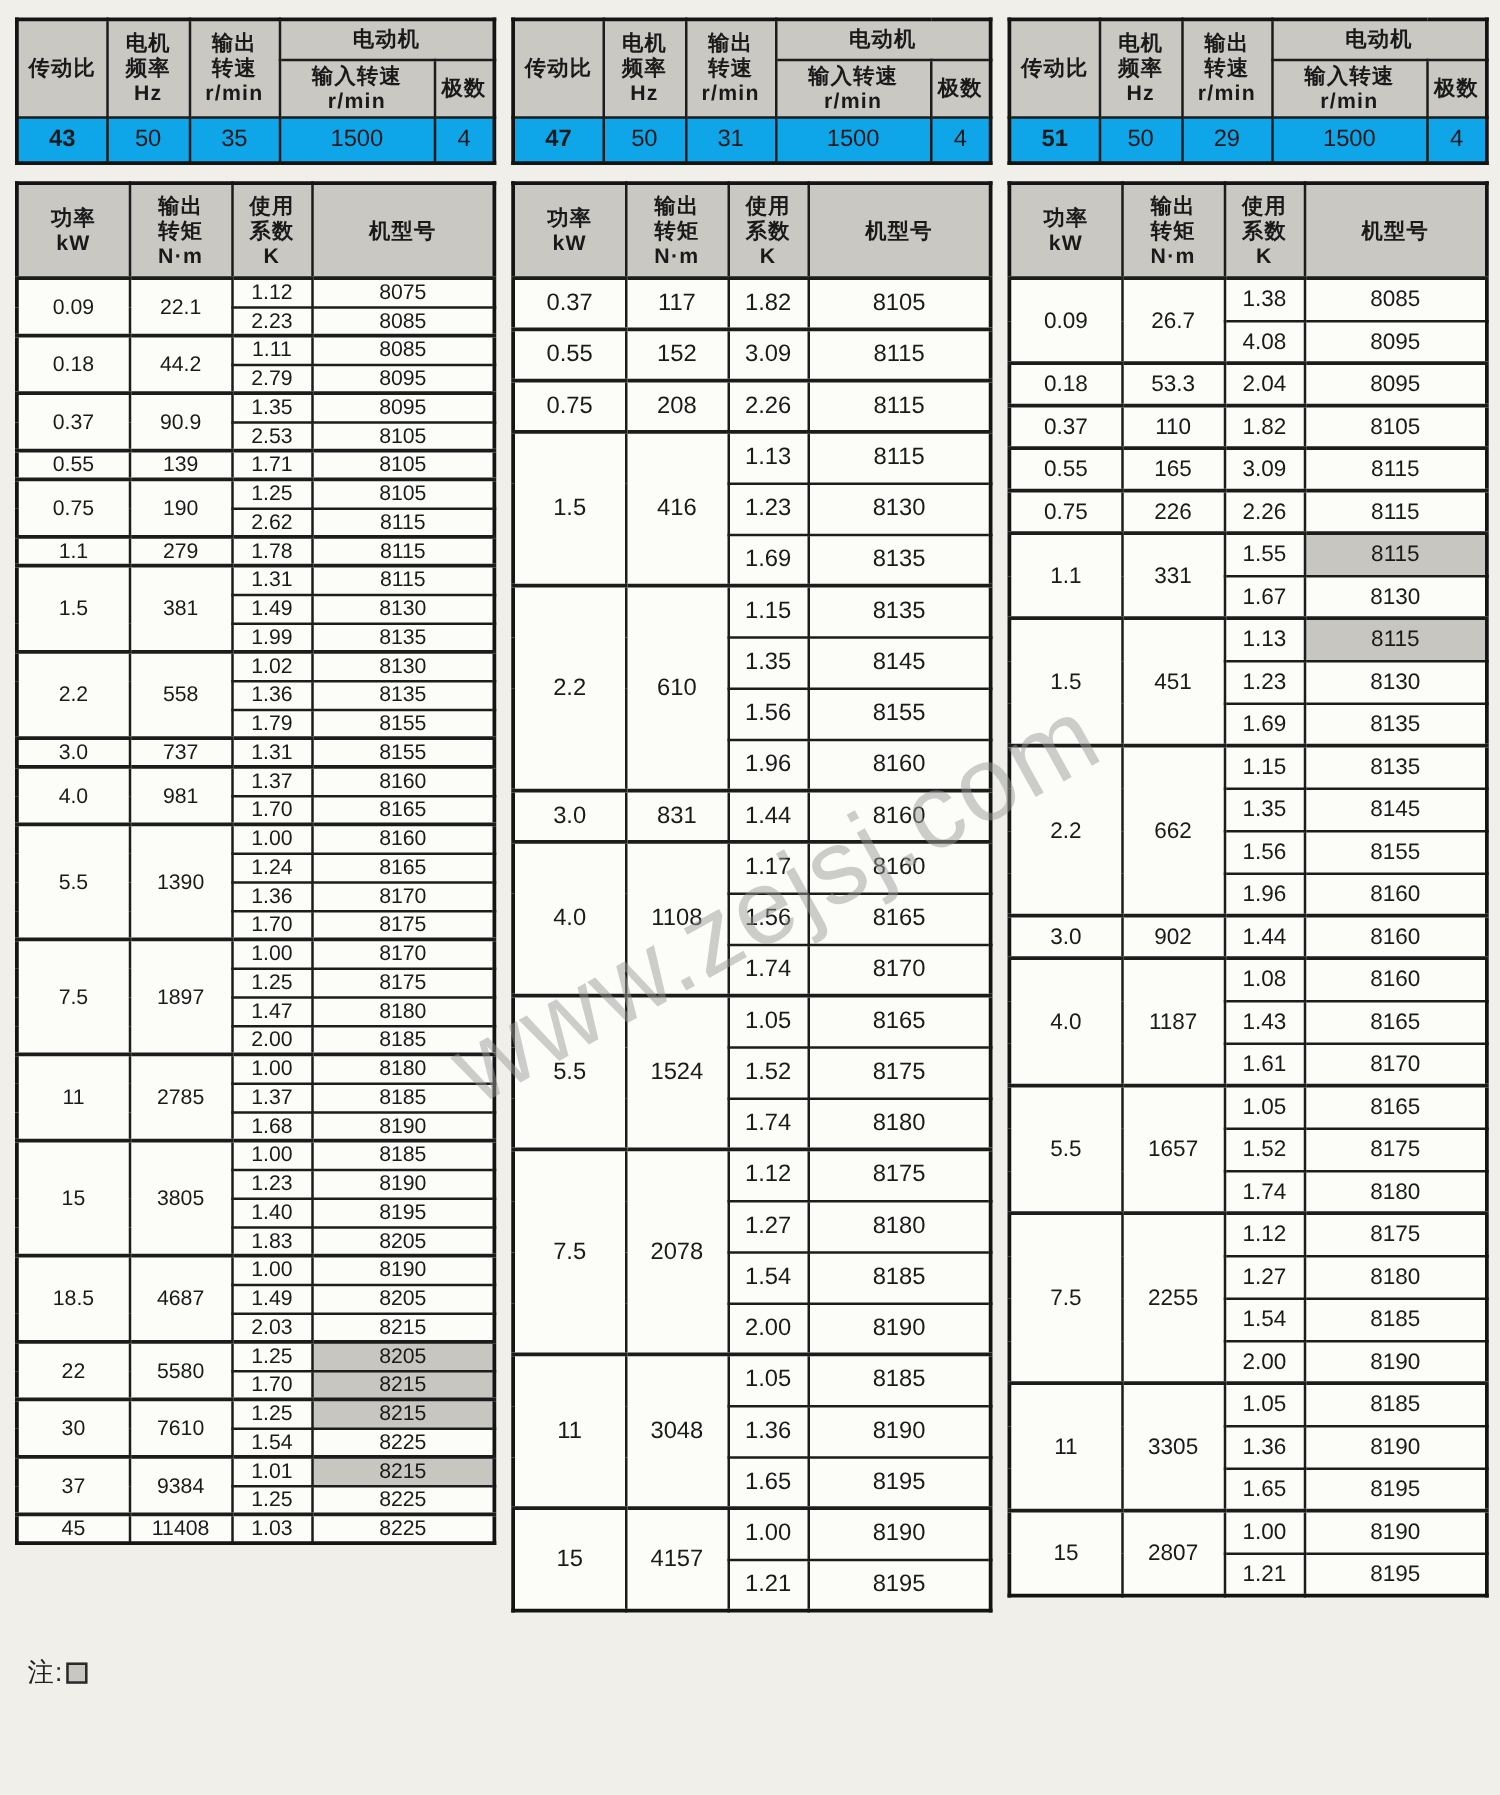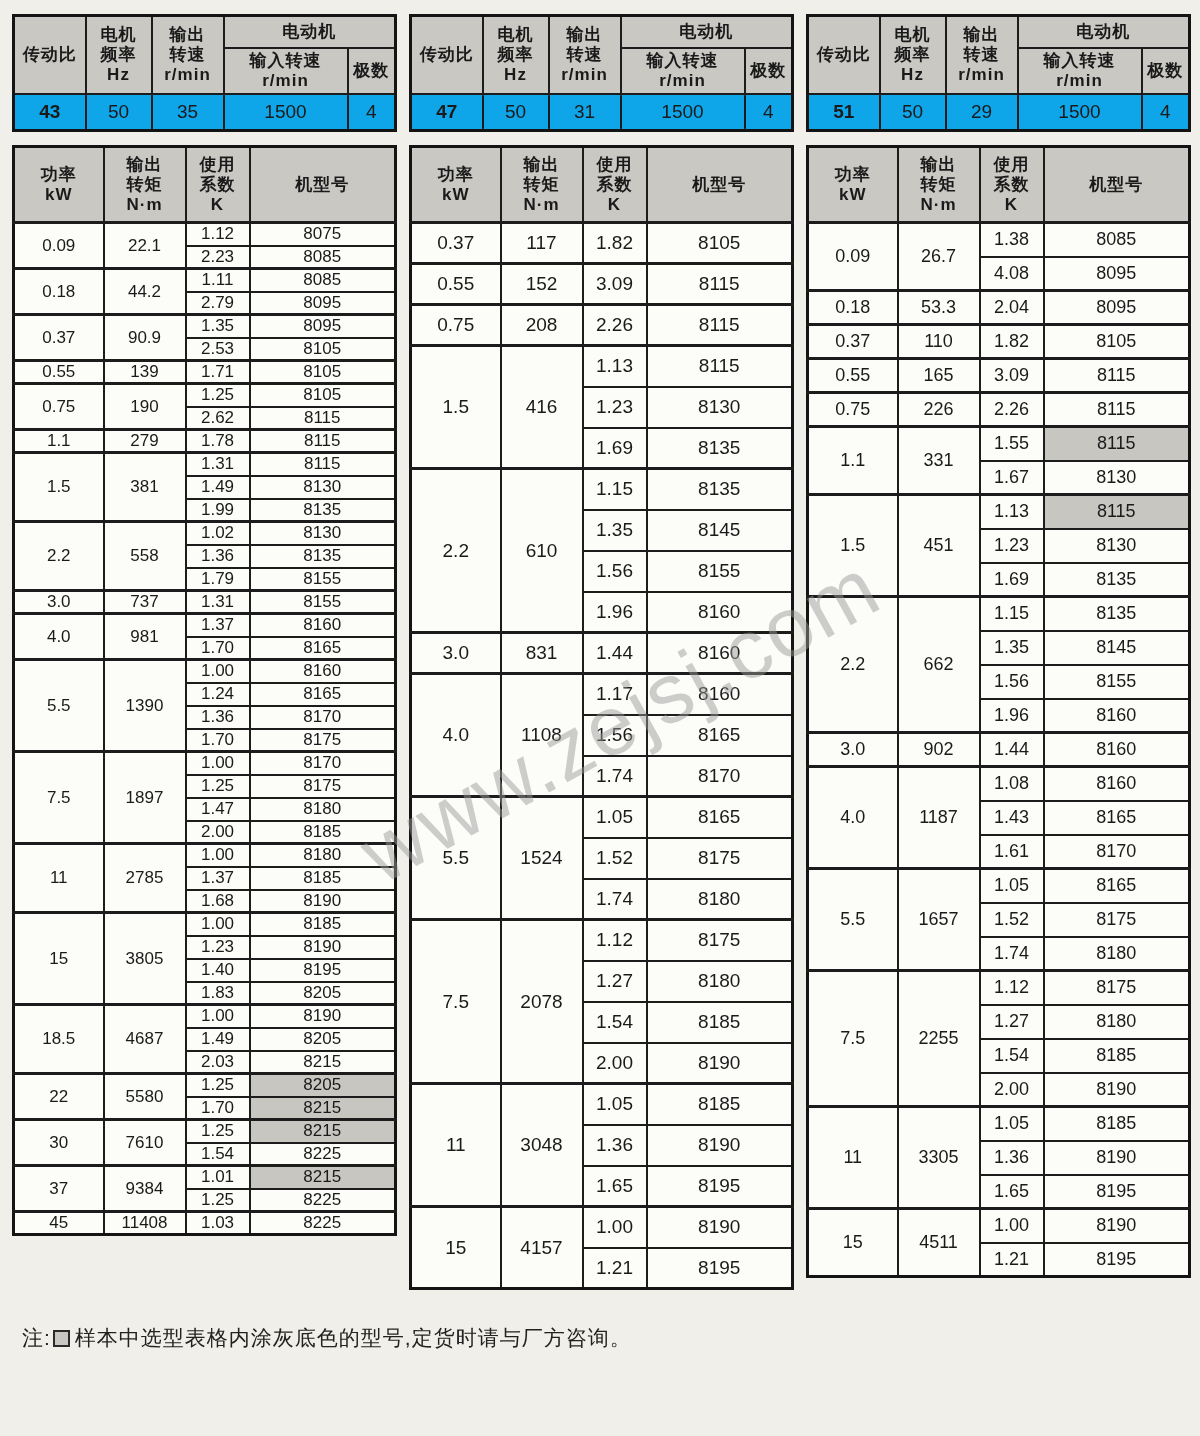--- a/index.html
+++ b/index.html
@@ -673,31 +673,30 @@
             <tr>
               <td class="k">1.36</td>
               <td class="md">8190</td>
             </tr>
             <tr>
               <td class="k">1.65</td>
               <td class="md">8195</td>
             </tr>
             <tr class="gs">
               <td class="pw" rowspan="2">15</td>
-              <td class="tq" rowspan="2">4511</td>
+              <td class="tq" rowspan="2">2807</td>
               <td class="k">1.00</td>
               <td class="md">8190</td>
             </tr>
             <tr>
               <td class="k">1.21</td>
               <td class="md">8195</td>
             </tr>
           </tbody>
         </table>
       </div>
     </div>
   <div class="watermark">www.zejsj.com</div>
   <div class="note">
     <span>注:</span>
       <span class="square"></span>
-      <span>样本中选型表格内涂灰底色的型号,定货时请与厂方咨询。</span>
   </div>
 </div>
 
 </body></html>

